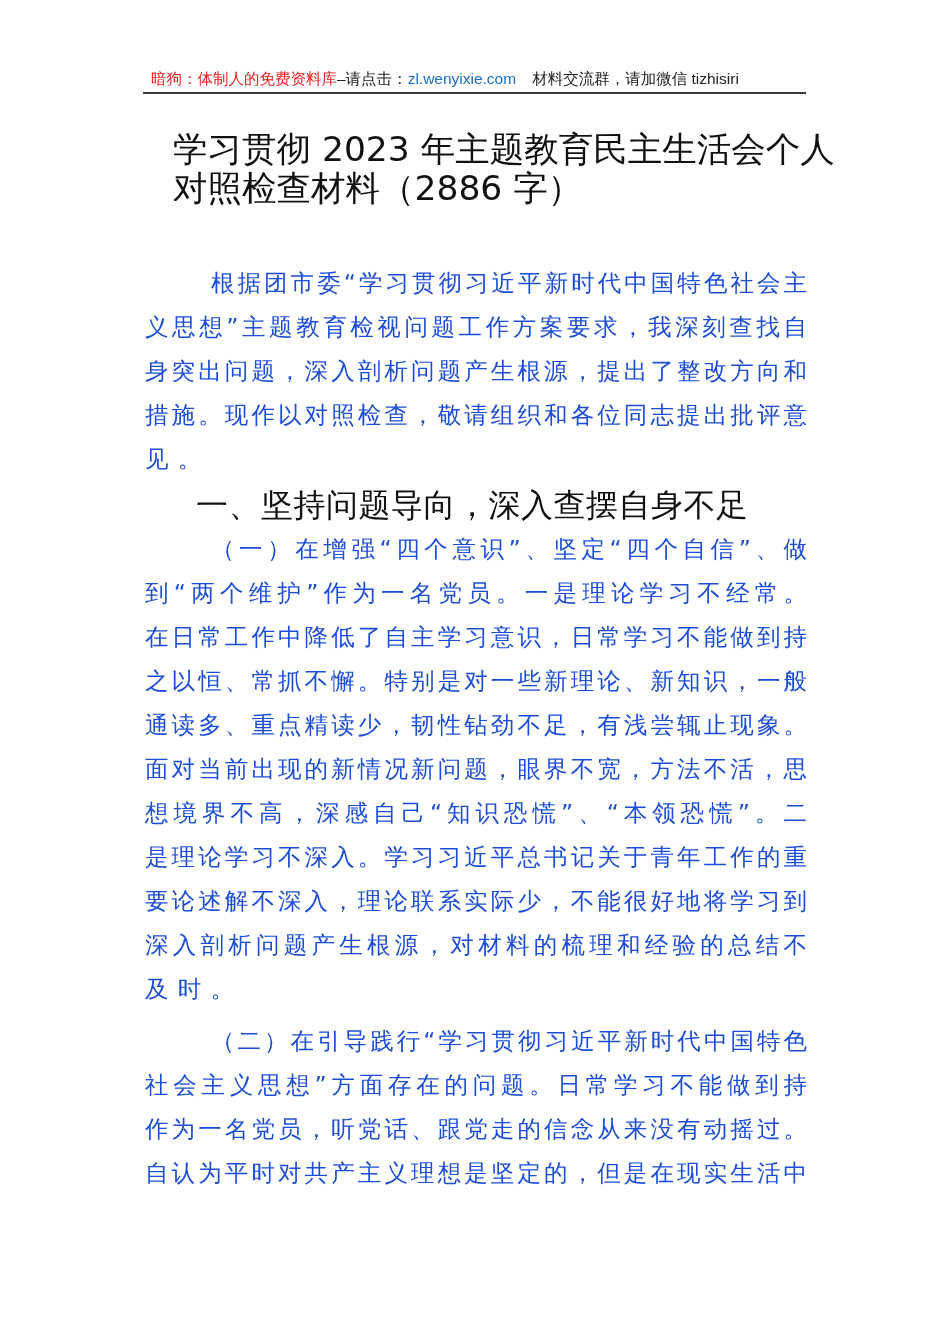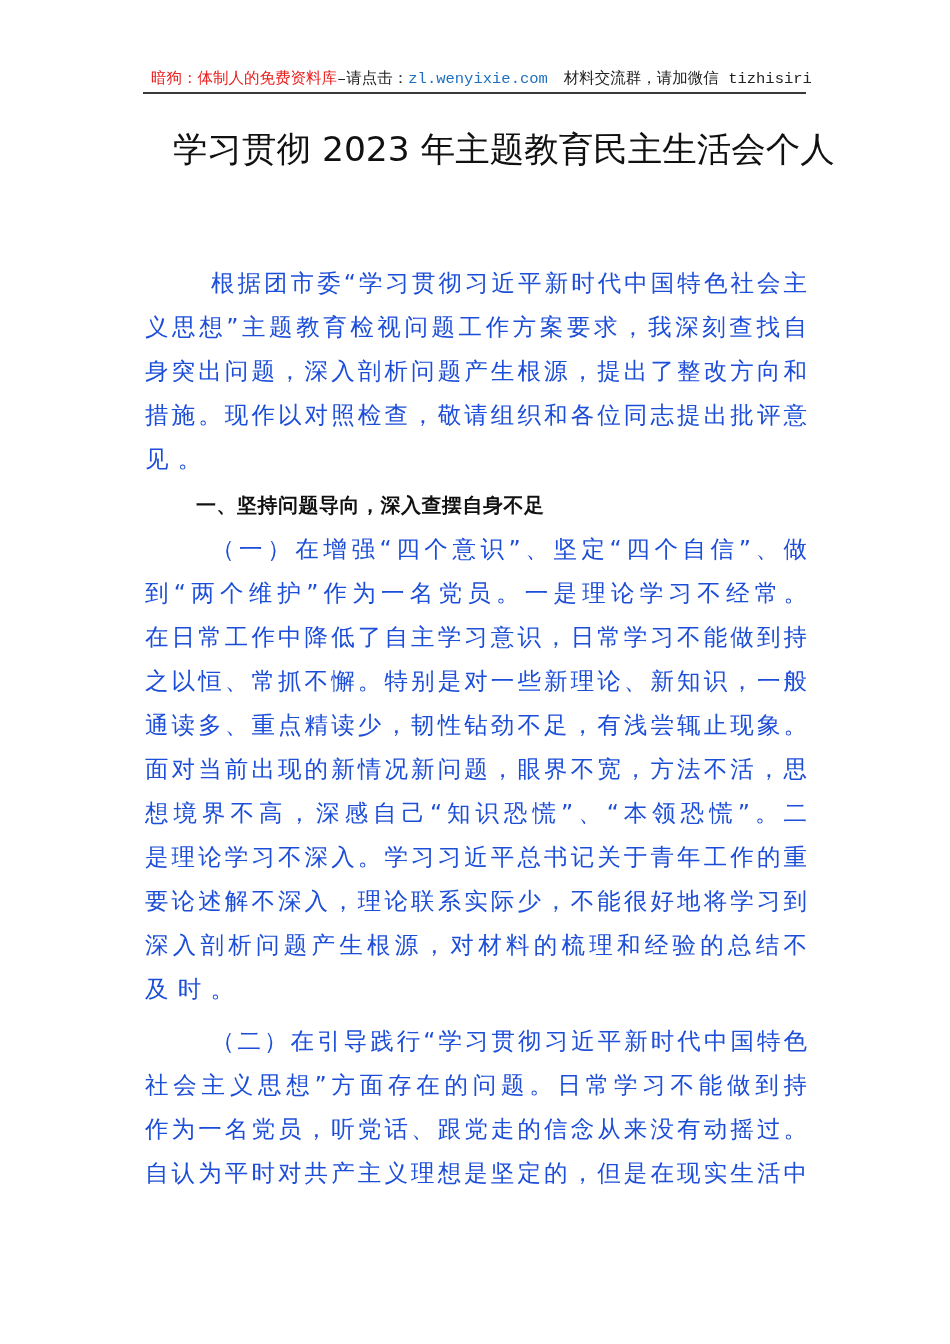--- a/index.html
+++ b/index.html
@@ -2,21 +2,21 @@
 <html><head>
   <meta charset="utf-8">
   <style>
     * { margin: 0; padding: 0; box-sizing: border-box; }
     html, body { width: 950px; height: 1344px; background: #ffffff; overflow: hidden; }
     body { position: relative; font-family: "DejaVu Sans", "Liberation Sans", sans-serif; color: #111111; }
 
     .header {
       position: absolute; left: 143px; top: 68px; width: 663px; height: 26px;
       border-bottom: 2px solid #3a3a3a;
-      font-family: Liberation Mono, monospace;
+      font-family: Liberation Sans, sans-serif;
       font-size: 15.5px; line-height: 22px; white-space: nowrap;
       padding-left: 8px;
     }
     .header .red { color: #e8201e; }
     .header .dark { color: #222222; }
     .header .blue { color: #1f6fbf; }
     .header .gap { display: inline-block; width: 16px; }
 
     .title {
       position: absolute; left: 145px; top: 130px; width: 670px;
@@ -26,34 +26,35 @@
 
     .body-line {
       position: absolute; left: 145px; width: 662px; height: 44px;
       font-family: "DejaVu Sans", "Liberation Sans", sans-serif;
       font-size: 23.5px; line-height: 34px; color: #1d4ed8;
       white-space: nowrap; letter-spacing: 9.2px;
     }
     .body-line.justify { text-align: justify; text-align-last: justify; letter-spacing: 0; }
     .body-line.indent { padding-left: 66px; }
     .section-heading {
-      position: absolute; left: 196px; font-size: 20px; line-height: 34px;
-      font-weight: bold; color: #111111; white-space: nowrap; letter-spacing: 0.5px;
+      position: absolute; left: 196px; font-size: 32px; line-height: 34px;
+      font-weight: normal; color: #111111; white-space: nowrap; letter-spacing: 0.5px;
       font-family: "DejaVu Sans", "Liberation Sans", sans-serif;
     }
   </style>
 </head>
 <body>
 
 <div class="header">
   <span class="red">暗狗：体制人的免费资料库</span><span class="dark">–请点击：</span><span class="blue">zl.wenyixie.com</span><span class="gap"></span><span class="dark">材料交流群，请加微信 tizhisiri</span>
 </div>
 
 <div class="title">
   <div>学习贯彻 2023 年主题教育民主生活会个人</div>
+  <div>对照检查材料（2886 字）</div>
 </div>
 
 <div class="body-line justify indent" style="top:266px">根据团市委“学习贯彻习近平新时代中国特色社会主</div>
 <div class="body-line justify" style="top:310px">义思想”主题教育检视问题工作方案要求，我深刻查找自</div>
 <div class="body-line justify" style="top:354px">身突出问题，深入剖析问题产生根源，提出了整改方向和</div>
 <div class="body-line justify" style="top:398px">措施。现作以对照检查，敬请组织和各位同志提出批评意</div>
 <div class="body-line" style="top:442px">见。</div>
 
 <div class="section-heading" style="top:488px">一、坚持问题导向，深入查摆自身不足</div>
 

